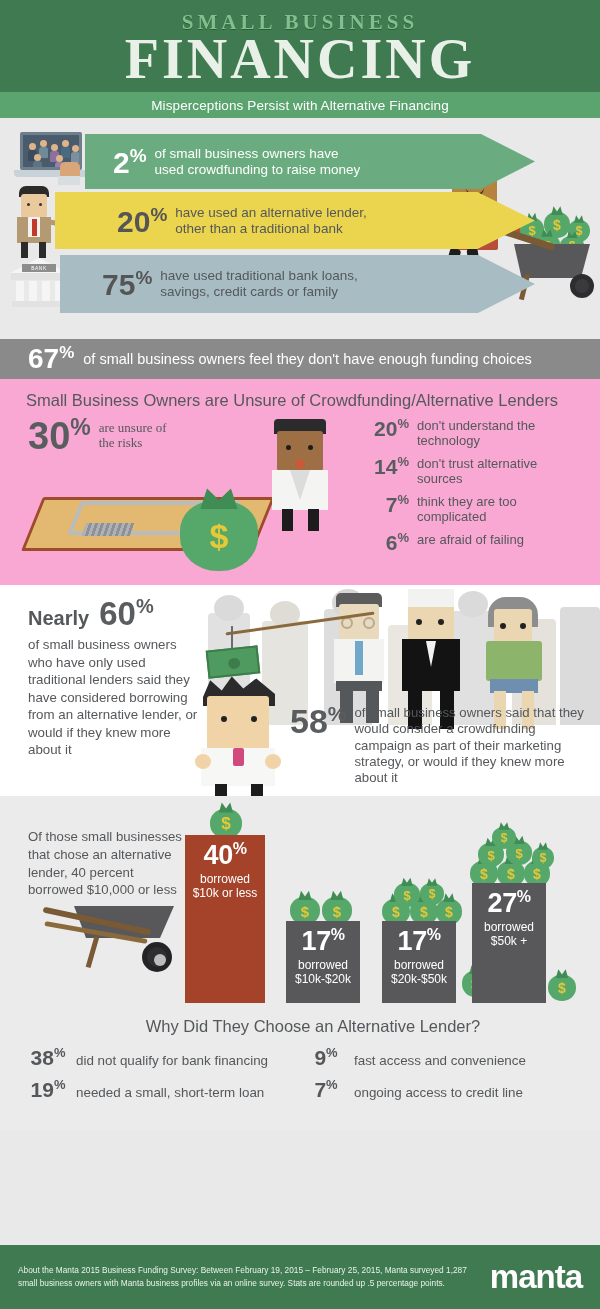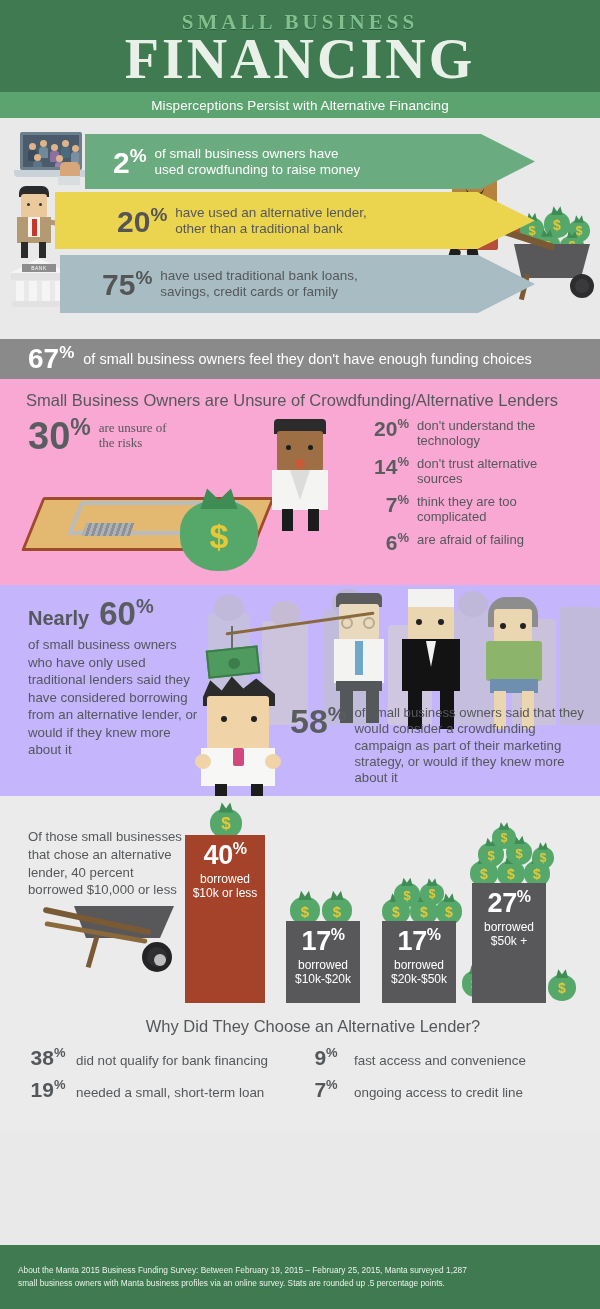--- a/index.html
+++ b/index.html
@@ -177,21 +177,21 @@
   .doc-leg { position:absolute; top:90px; width:11px; height:22px; background:#1c1c1c;}
 
   
   .banner69 { background:#ffffff; height:48px; margin-top:6px;
       display:flex; align-items:center; padding-left:30px;}
   .banner69 .pct { font-weight:bold; font-size:28px; color:#8d8f91;}
   .banner69 .pct .sym { font-size:17px; vertical-align:super;}
   .banner69 .txt { font-size:13.5px; color:#6f7274; margin-left:9px; line-height:1.2;}
 
   
-  .sec60 { background:#c4b5fd; position:relative; height:211px; padding-top:10px; overflow:hidden;}
+  .sec60 { background:#ffffff; position:relative; height:211px; padding-top:10px; overflow:hidden;}
   .crowd { position:absolute; right:0; top:0; width:400px; height:150px; opacity:.55;}
   .cp { position:absolute; border-radius:4px 4px 0 0; }
   .nearly { position:absolute; left:28px; top:10px; width:175px;}
   .nearly .line1 { display:flex; align-items:baseline;}
   .nearly .w { font-weight:bold; font-size:20px; color:#55585b;}
   .nearly .pct { font-weight:bold; font-size:33px; color:#5a5d60; margin-left:10px;}
   .nearly .pct .sym { font-size:20px; vertical-align:super;}
   .nearly .body { font-size:13.3px; color:#55585b; line-height:1.32; margin-top:3px;}
 
   .stat58 { position:absolute; left:290px; top:118px; display:flex; align-items:flex-start; width:300px;justify-content:flex-end;}
@@ -634,15 +634,16 @@
         </div>
       </div>
     </div>
   </div>
 
   <div class="footer">
     <div class="foot-txt">
       <span>About the Manta 2015 Business Funding Survey: Between February 19, 2015 – February 25, 2015, Manta surveyed 1,287</span><br>
       <span>small business owners with Manta business profiles via an online survey. Stats are rounded up .5 percentage points.</span><br>
     </div>
+    <div class="manta">manta</div>
   </div>
 
 </div>
 
 </body></html>

